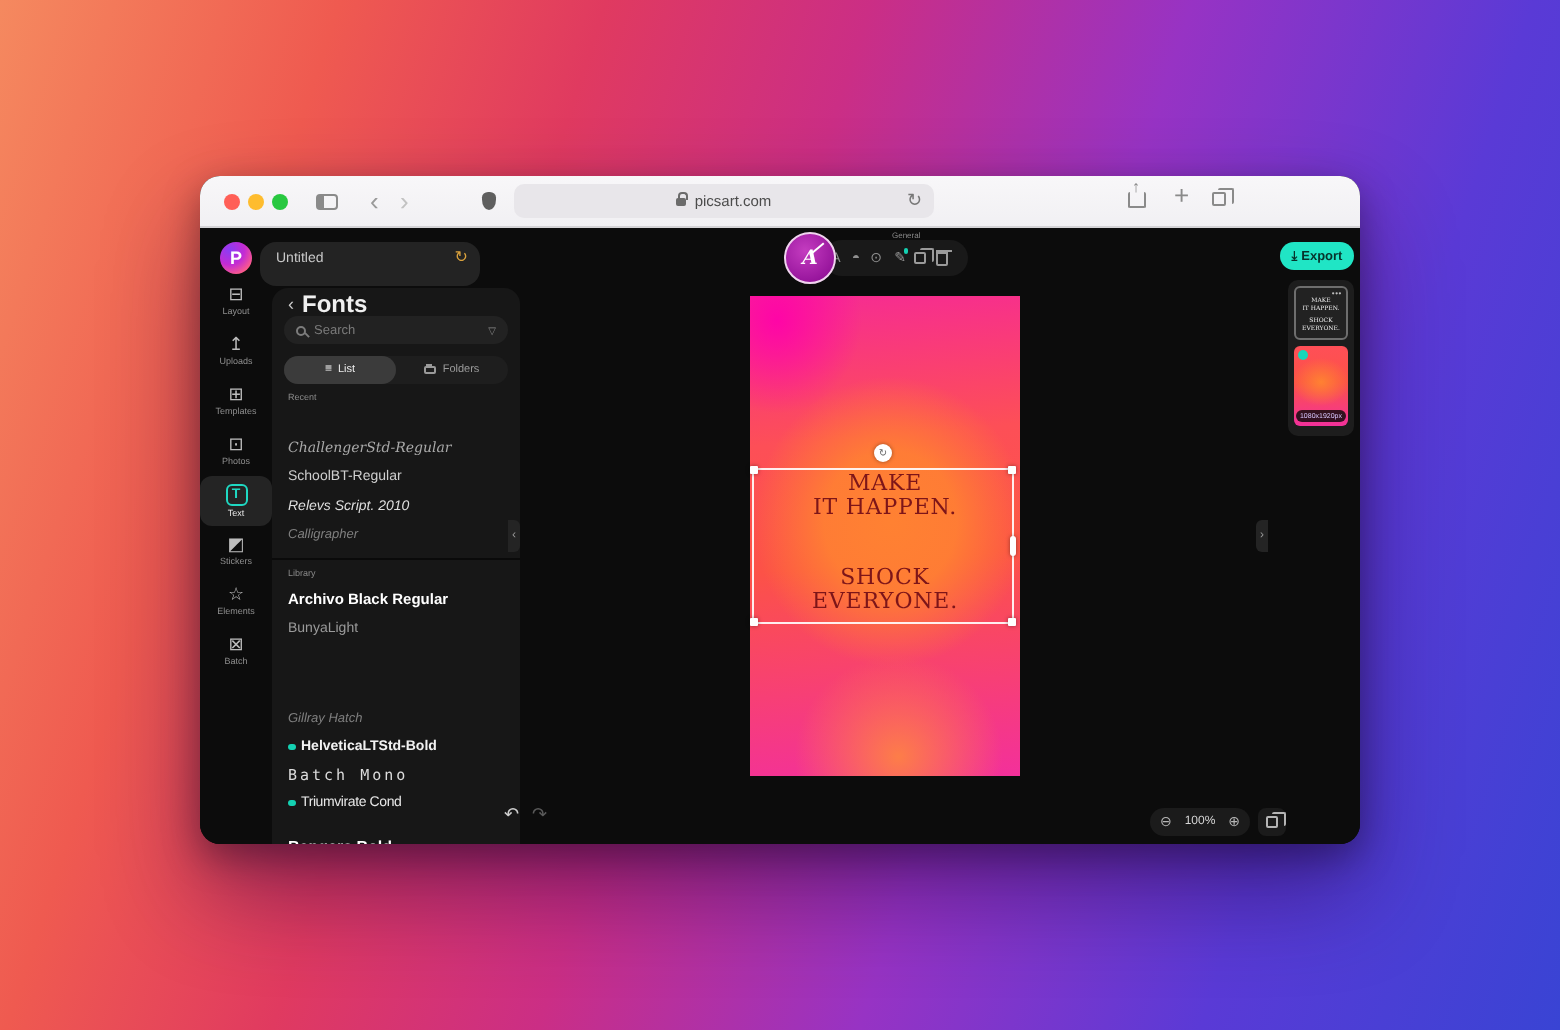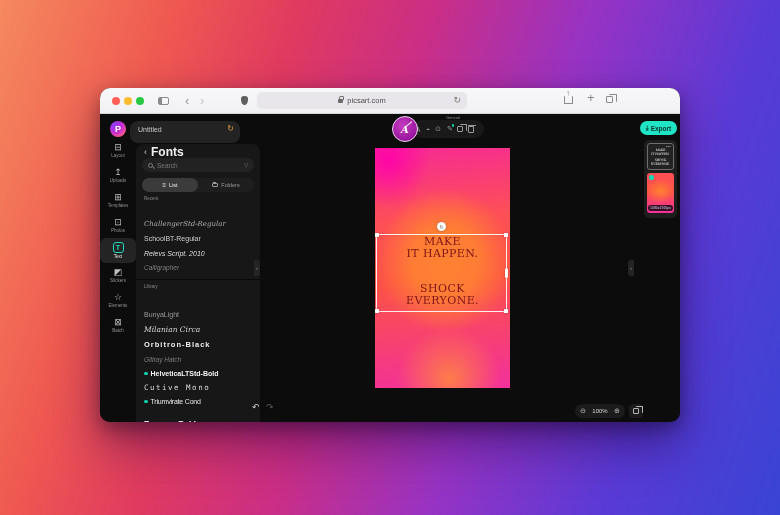--- a/index.html
+++ b/index.html
@@ -304,29 +304,28 @@
         <span class="sec-label lab-recent">Recent</span>
 
         <div class="font-row r1 f-script">ChallengerStd-Regular</div>
         <div class="font-row r2 f-plain">SchoolBT-Regular</div>
         <div class="font-row r3 f-hand">Relevs Script. 2010</div>
         <div class="font-row r4 f-faint">Calligrapher</div>
 
         <div class="fp-divider"></div>
         <span class="sec-label lab-library">Library</span>
 
+        <div class="font-row l0 f-black">Archivo Black Regular</div>
         <div class="font-row l1 f-light">BunyaLight</div>
-        <div class="font-row l2 f-serifital">Milanian Circa</div>
-        <div class="font-row l3 f-orbitron">Orbitron-Black</div>
         <div class="font-row l4 f-faint">Gillray Hatch</div>
         <div class="font-row l5">
           <span class="tdot"></span>
           <span class="f-bold">HelveticaLTStd-Bold</span>
         </div>
-        <div class="font-row l6 f-mono">Cutive Mono</div>
+        <div class="font-row l6 f-mono">Batch Mono</div>
         <div class="font-row l7">
           <span class="tdot"></span>
           <span class="f-cond">Triumvirate Cond</span>
         </div>
         <div class="font-row l8 f-clip">Bangers Bold</div>
       </div>
 
       <div class="canvas">
         <div class="poster-text">
           <div class="pline">MAKE</div>

